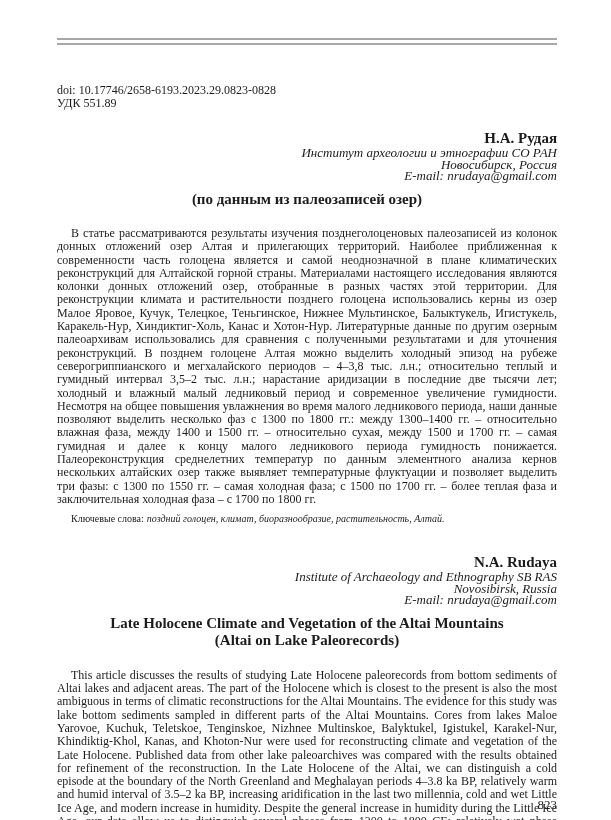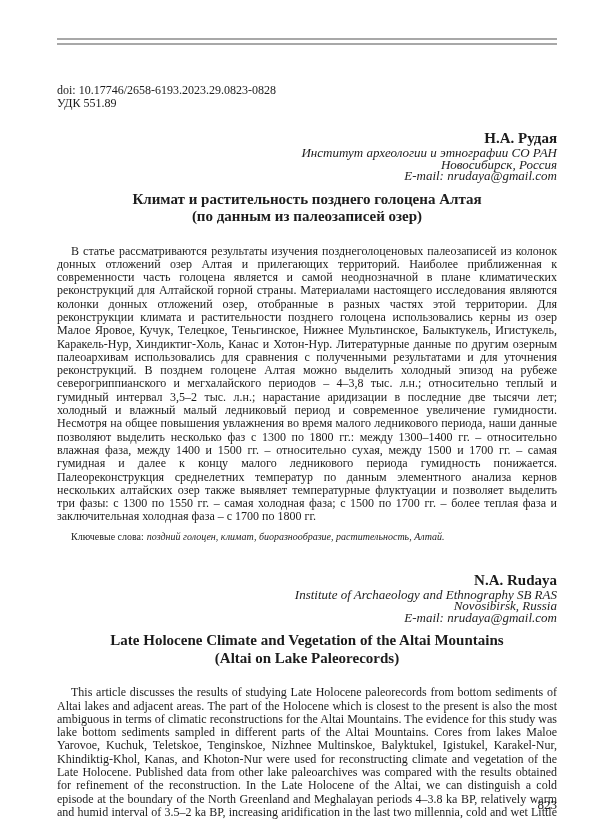--- a/index.html
+++ b/index.html
@@ -91,21 +91,20 @@
   <div class="author-block">
     <div class="author-name">Н.А. Рудая</div>
     <div class="affiliation">
       <div>Институт археологии и этнографии СО РАН</div>
       <div>Новосибирск, Россия</div>
       <div>E-mail: nrudaya@gmail.com</div>
     </div>
   </div>
 
   <div class="article-title">
-    <div>Климат и растительность позднего голоцена Алтая</div>
     <div>(по данным из палеозаписей озер)</div>
   </div>
 
   <div class="abstract">В статье рассматриваются результаты изучения позднеголоценовых палеозаписей из колонок донных отложений озер Алтая и прилегающих территорий. Наиболее приближенная к современности часть голоцена является и самой неоднозначной в плане климатических реконструкций для Алтайской горной страны. Материалами настоящего исследования являются колонки донных отложений озер, отобранные в разных частях этой территории. Для реконструкции климата и растительности позднего голоцена использовались керны из озер Малое Яровое, Кучук, Телецкое, Теньгинское, Нижнее Мультинское, Балыктукель, Игистукель, Каракель-Нур, Хиндиктиг-Холь, Канас и Хотон-Нур. Литературные данные по другим озерным палеоархивам использовались для сравнения с полученными результатами и для уточнения реконструкций. В позднем голоцене Алтая можно выделить холодный эпизод на рубеже северогриппианского и мегхалайского периодов – 4–3,8 тыс. л.н.; относительно теплый и гумидный интервал 3,5–2 тыс. л.н.; нарастание аридизации в последние две тысячи лет; холодный и влажный малый ледниковый период и современное увеличение гумидности. Несмотря на общее повышения увлажнения во время малого ледникового периода, наши данные позволяют выделить несколько фаз с 1300 по 1800 гг.: между 1300–1400 гг. – относительно влажная фаза, между 1400 и 1500 гг. – относительно сухая, между 1500 и 1700 гг. – самая гумидная и далее к концу малого ледникового периода гумидность понижается. Палеореконструкция среднелетних температур по данным элементного анализа кернов нескольких алтайских озер также выявляет температурные флуктуации и позволяет выделить три фазы: с 1300 по 1550 гг. – самая холодная фаза; с 1500 по 1700 гг. – более теплая фаза и заключительная холодная фаза – с 1700 по 1800 гг.</div>
 
   <div class="keywords">
     <span class="kw-label">Ключевые слова:</span><span>поздний голоцен, климат, биоразнообразие, растительность, Алтай.</span>
   </div>
 
   <div class="author-block en">

